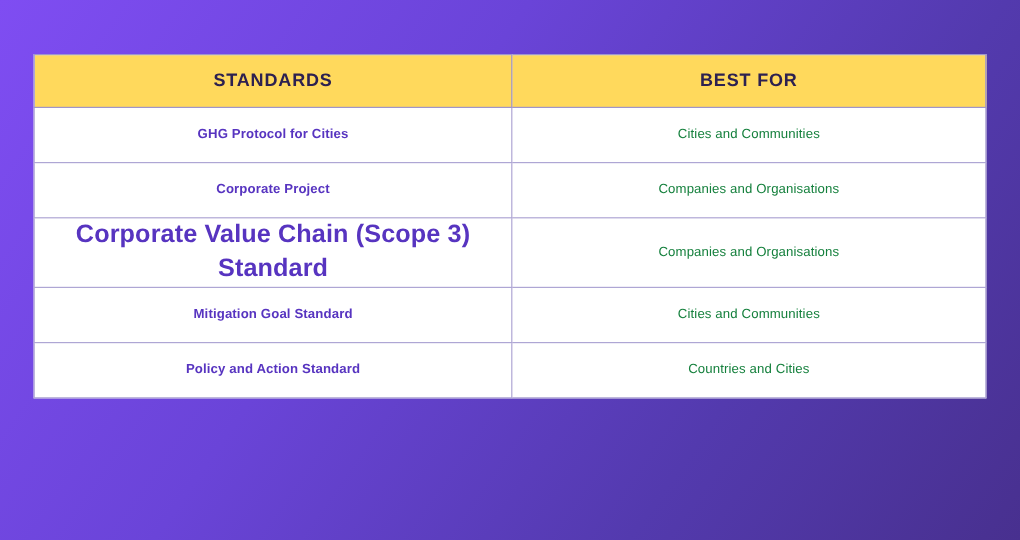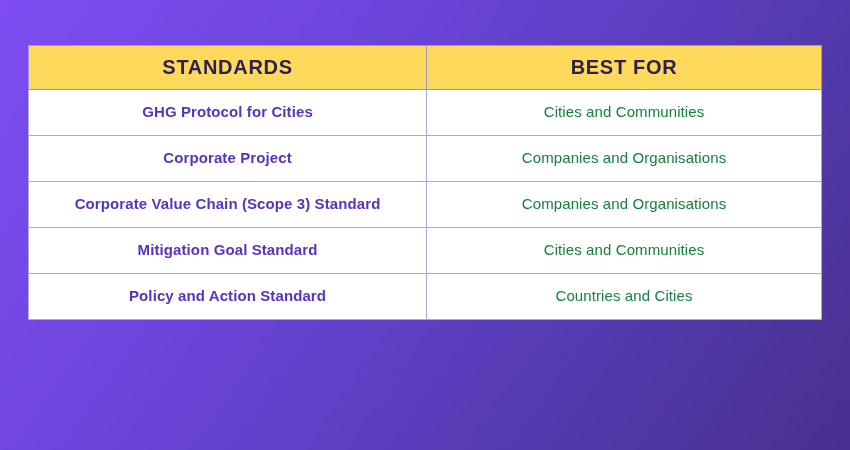--- a/index.html
+++ b/index.html
@@ -46,47 +46,47 @@
   table.standards-table td {
     border: 1px solid #aea6d4;
     text-align: center;
     vertical-align: middle;
     padding: 0 10px;
   }
 
   table.standards-table thead th {
     background: #ffd95c;
     color: #2d2150;
-    font-size: 20px;
+    font-size: 15px;
     font-weight: bold;
     letter-spacing: 0.7px;
     height: 43px;
     border-color: #9e95cc;
   }
 
   table.standards-table tbody td {
     height: 45px;
-    font-size: 15px;
+    font-size: 11px;
     line-height: 1.35;
   }
 
   table.standards-table tbody td.cell-standard {
     color: #5734c0;
     font-weight: bold;
     letter-spacing: 0.1px;
   }
 
   table.standards-table tbody td.cell-bestfor {
     color: #15803d;
     font-weight: normal;
     letter-spacing: 0.1px;
   }
 
   td.cell-standard.wide-text {
-    font-size: 15px;
+    font-size: 21px;
   }
 </style>
 </head>
 <body>
 
 <div id="canvas">
 
   <div class="table-wrap">
     <table class="standards-table">
       <colgroup>

